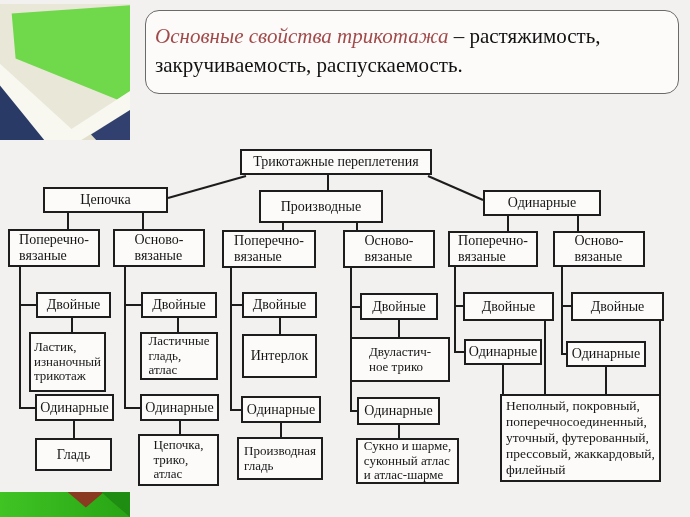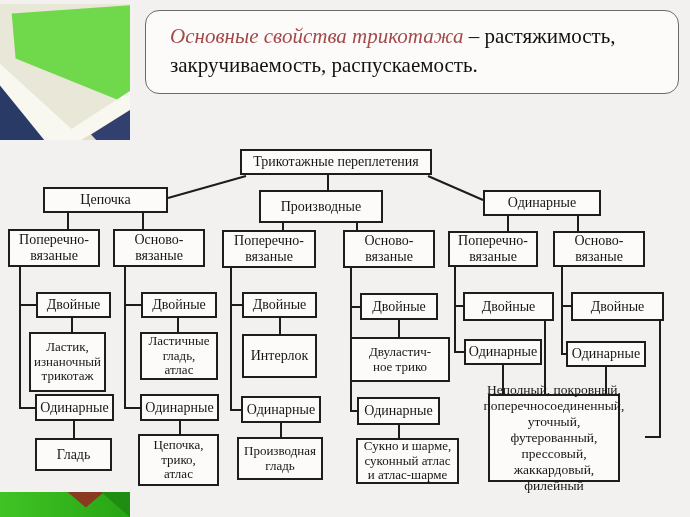--- a/index.html
+++ b/index.html
@@ -23,26 +23,26 @@
   .strip{position:absolute;left:0;top:492px;width:130px;height:25px;
     background:linear-gradient(90deg,#3fc424,#28a414);overflow:hidden;}
   .strip .brown{position:absolute;inset:0;background:#8a3a20;
     clip-path:polygon(52% 0,80% 0,66% 62%);}
   .strip .dgreen{position:absolute;inset:0;background:#1f8c12;
     clip-path:polygon(78% 0,100% 0,100% 100%,86% 38%);}
 
   
   .header-box{position:absolute;left:145px;top:10px;width:534px;height:84px;
     border:1px solid #6a6a6a;border-radius:14px;background:#fcfbfa;box-sizing:border-box;}
-  .header-box p{margin:11px 16px 0 24px;font-size:21px;line-height:1.38;color:#111;}
+  .header-box p{margin:11px 16px 0 9px;font-size:21px;line-height:1.38;color:#111;}
   .header-box .accent{font-style:italic;}
 
   
   .node{position:absolute;box-sizing:border-box;border:2px solid #1d1d1d;background:#fcfbfa;
-    display:flex;align-items:center;justify-content:center;text-align:center;
+    display:flex;align-items:center;justify-content:center;text-align:left;
     font-size:14px;line-height:1.12;color:#161616;white-space:pre-line;}
   .node.sm{font-size:13px;}
   .node.big{font-size:13.5px;line-height:1.18;}
   svg.connectors{position:absolute;left:0;top:0;}
 </style>
 </head>
 <body>
 
 <div class="slide">
 
@@ -163,19 +163,19 @@
   <div class="node" style="left:35px;top:438px;width:77px;height:33px">Гладь</div>
   <div class="node sm" style="left:138px;top:434px;width:81px;height:52px">Цепочка,
 трико,
 атлас</div>
   <div class="node sm" style="left:237px;top:437px;width:86px;height:43px">Производная
 гладь</div>
   <div class="node sm" style="left:356px;top:438px;width:103px;height:46px">Сукно и шарме,
 суконный атлас
 и атлас-шарме</div>
 
-  <div class="node big" style="left:488px;top:394px;width:132px;height:88px">Неполный, покровный,
+  <div class="node big" style="left:500px;top:394px;width:161px;height:88px">Неполный, покровный,
 поперечносоединенный,
 уточный, футерованный,
 прессовый, жаккардовый,
 филейный</div>
 
 </div>
 
 </body></html>

